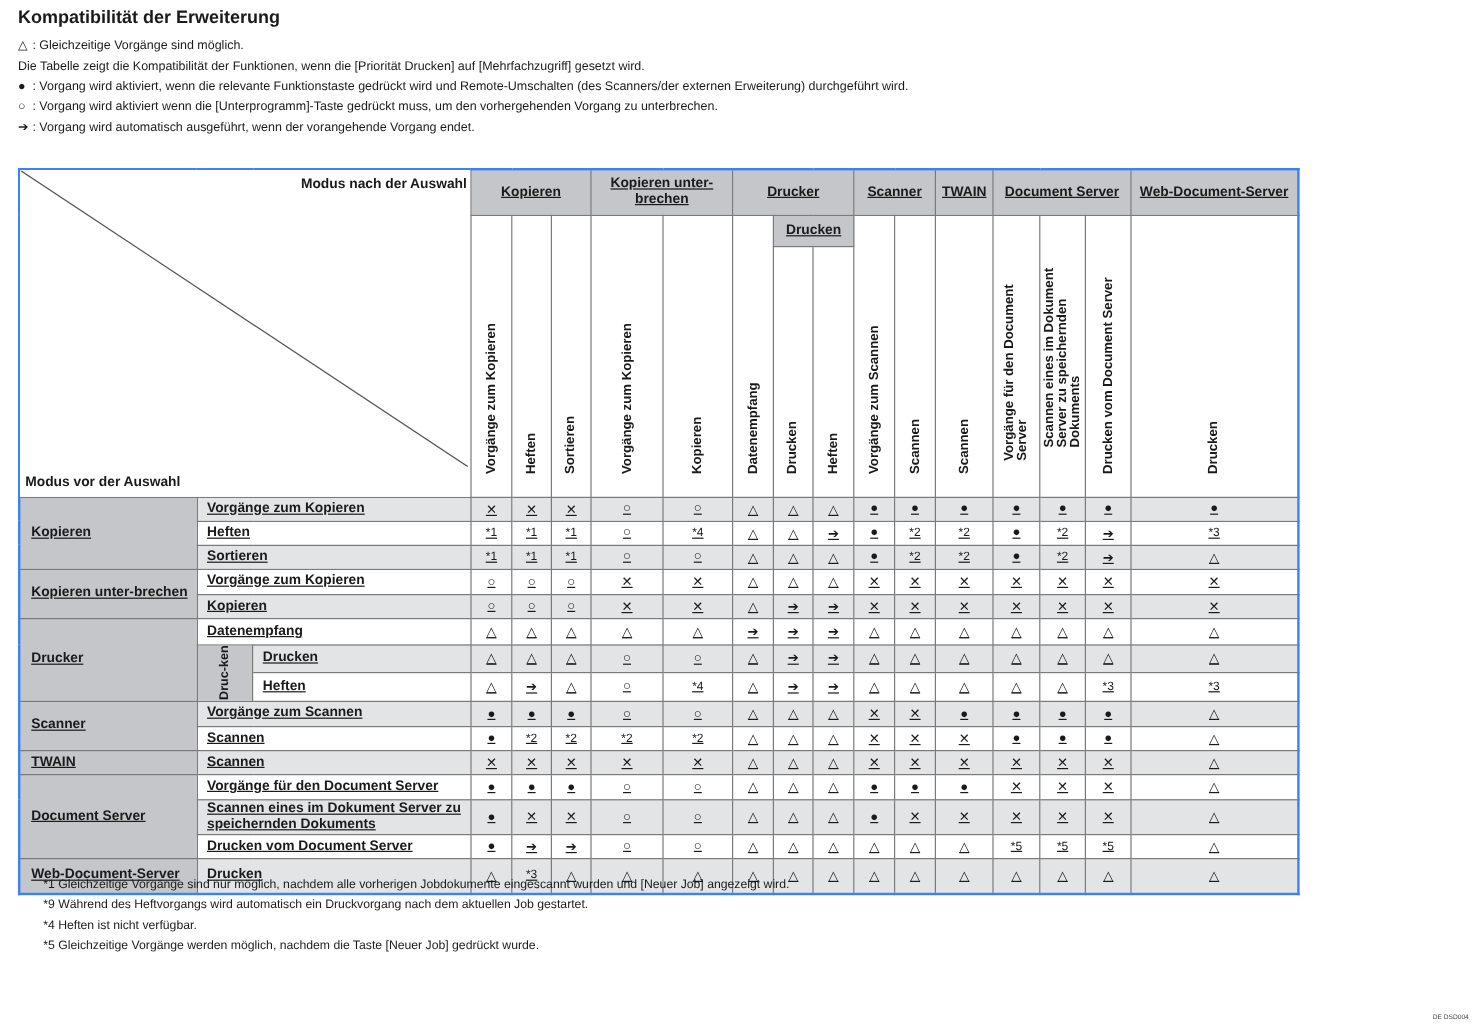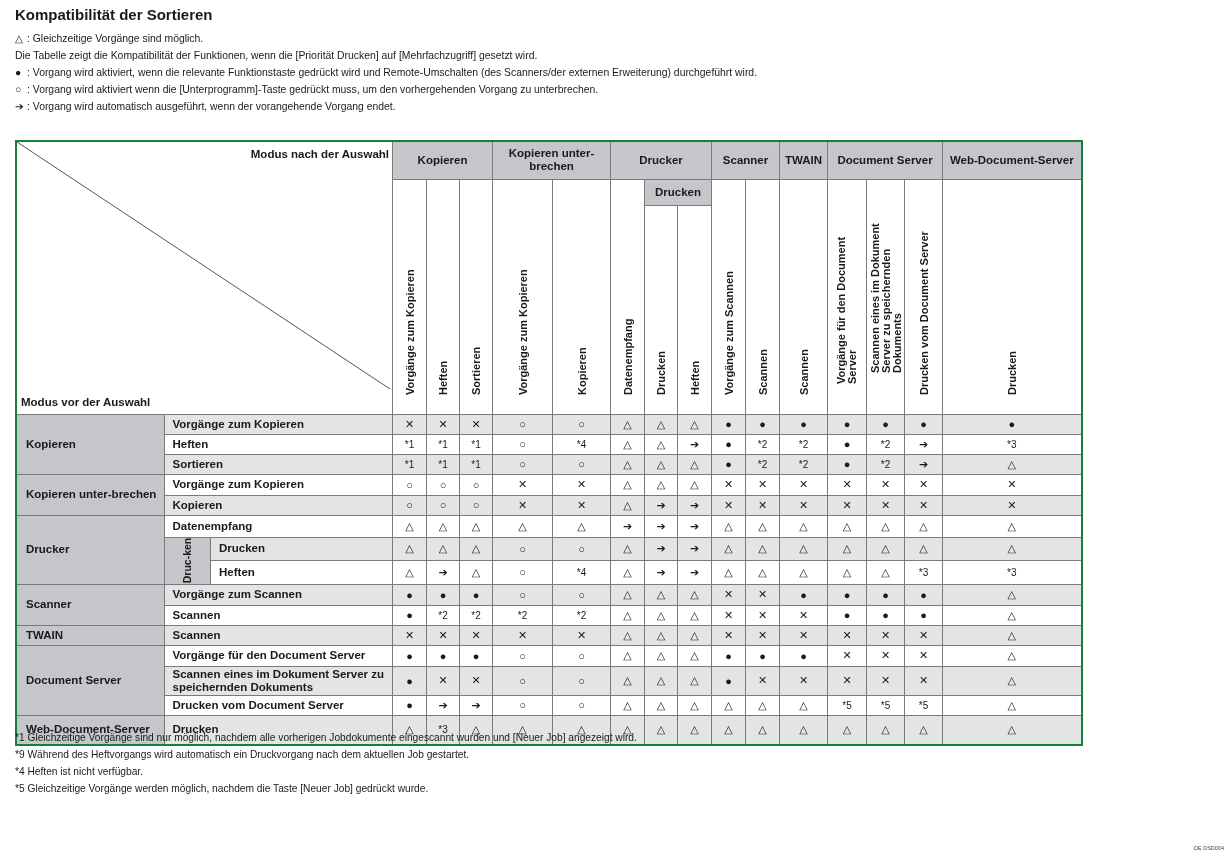--- a/index.html
+++ b/index.html
@@ -4,45 +4,45 @@
 <style>
   html, body { margin:0; padding:0; background:#ffffff; }
   body { width:1230px; height:854px; position:relative; font-family:"Liberation Sans", sans-serif; color:#1a1a1a; overflow:hidden; }
   .title { position:absolute; left:15px; top:6px; font-size:15px; font-weight:bold; }
   .intro { position:absolute; left:15px; top:30px; font-size:10.4px; line-height:17px; }
   .intro div { white-space:nowrap; }
   .sym { display:inline-block; width:12px; text-align:left; }
 
   table.compat { position:absolute; left:15px; top:140px; border-collapse:collapse; font-size:11px; table-layout:fixed; }
   table.compat td, table.compat th { border:1px solid #7a7a7a; padding:0; text-align:center; vertical-align:middle; }
-  table.compat { border:2px solid #15803d; }
+  table.compat { border:2px solid #3b82f6;text-decoration:underline; }
   .hdr { background:#c4c6c9; font-weight:bold; font-size:11.5px; line-height:13px; }
   .vert { height:208px; position:relative; }
   .vert span { position:absolute; left:50%; bottom:8px; transform-origin:0 0; transform:rotate(-90deg) translate(0,-50%); white-space:nowrap; font-weight:bold; font-size:11px; line-height:11px; text-align:left; }
   .vert.two span { white-space:normal; width:170px; }
   .corner { position:relative; background:#fff; }
   .corner svg { position:absolute; left:0; top:0; }
   .corner .tr { position:absolute; right:3px; top:6px; font-weight:bold; font-size:11.5px; }
   .corner .bl { position:absolute; left:4px; bottom:6px; font-weight:bold; font-size:11.5px; }
   .grp { background:#c4c6c9; font-weight:bold; text-align:left !important; padding-left:9px !important; font-size:11.5px; line-height:13px; }
   .sub { text-align:left !important; padding-left:8px !important; font-weight:bold; font-size:11.5px; line-height:13px; }
   .g { background:#e3e4e6; }
   .w { background:#ffffff; }
   .cell { font-size:11px; }
   .cell.ast { font-size:10px; }
   .druc { background:#c4c6c9; font-weight:bold; font-size:10.5px; line-height:11px; position:relative; }
   .druc span { display:inline-block; transform:rotate(-90deg); white-space:nowrap; }
   .foot { position:absolute; left:15px; top:729px; font-size:10.2px; line-height:17px; }
-  .foot div { white-space:nowrap; }
+  .foot div { white-space:nowrap;padding-left:21px; }
   .code { position:absolute; right:6px; bottom:3px; font-size:5.5px; color:#444; }
 </style>
 </head>
 <body>
 
-<div class="title">Kompatibilität der Sortieren</div>
+<div class="title">Kompatibilität der Erweiterung</div>
 
 <div class="intro">
   <div><span class="sym">△</span><span>: Gleichzeitige Vorgänge sind möglich.</span></div>
   <div>Die Tabelle zeigt die Kompatibilität der Funktionen, wenn die [Priorität Drucken] auf [Mehrfachzugriff] gesetzt wird.</div>
   <div><span class="sym">●</span><span>: Vorgang wird aktiviert, wenn die relevante Funktionstaste gedrückt wird und Remote-Umschalten (des Scanners/der externen Erweiterung) durchgeführt wird.</span></div>
   <div><span class="sym">○</span><span>: Vorgang wird aktiviert wenn die [Unterprogramm]-Taste gedrückt muss, um den vorhergehenden Vorgang zu unterbrechen.</span></div>
   <div><span class="sym">➔</span><span>: Vorgang wird automatisch ausgeführt, wenn der vorangehende Vorgang endet.</span></div>
 </div>
 
 <table class="compat">

